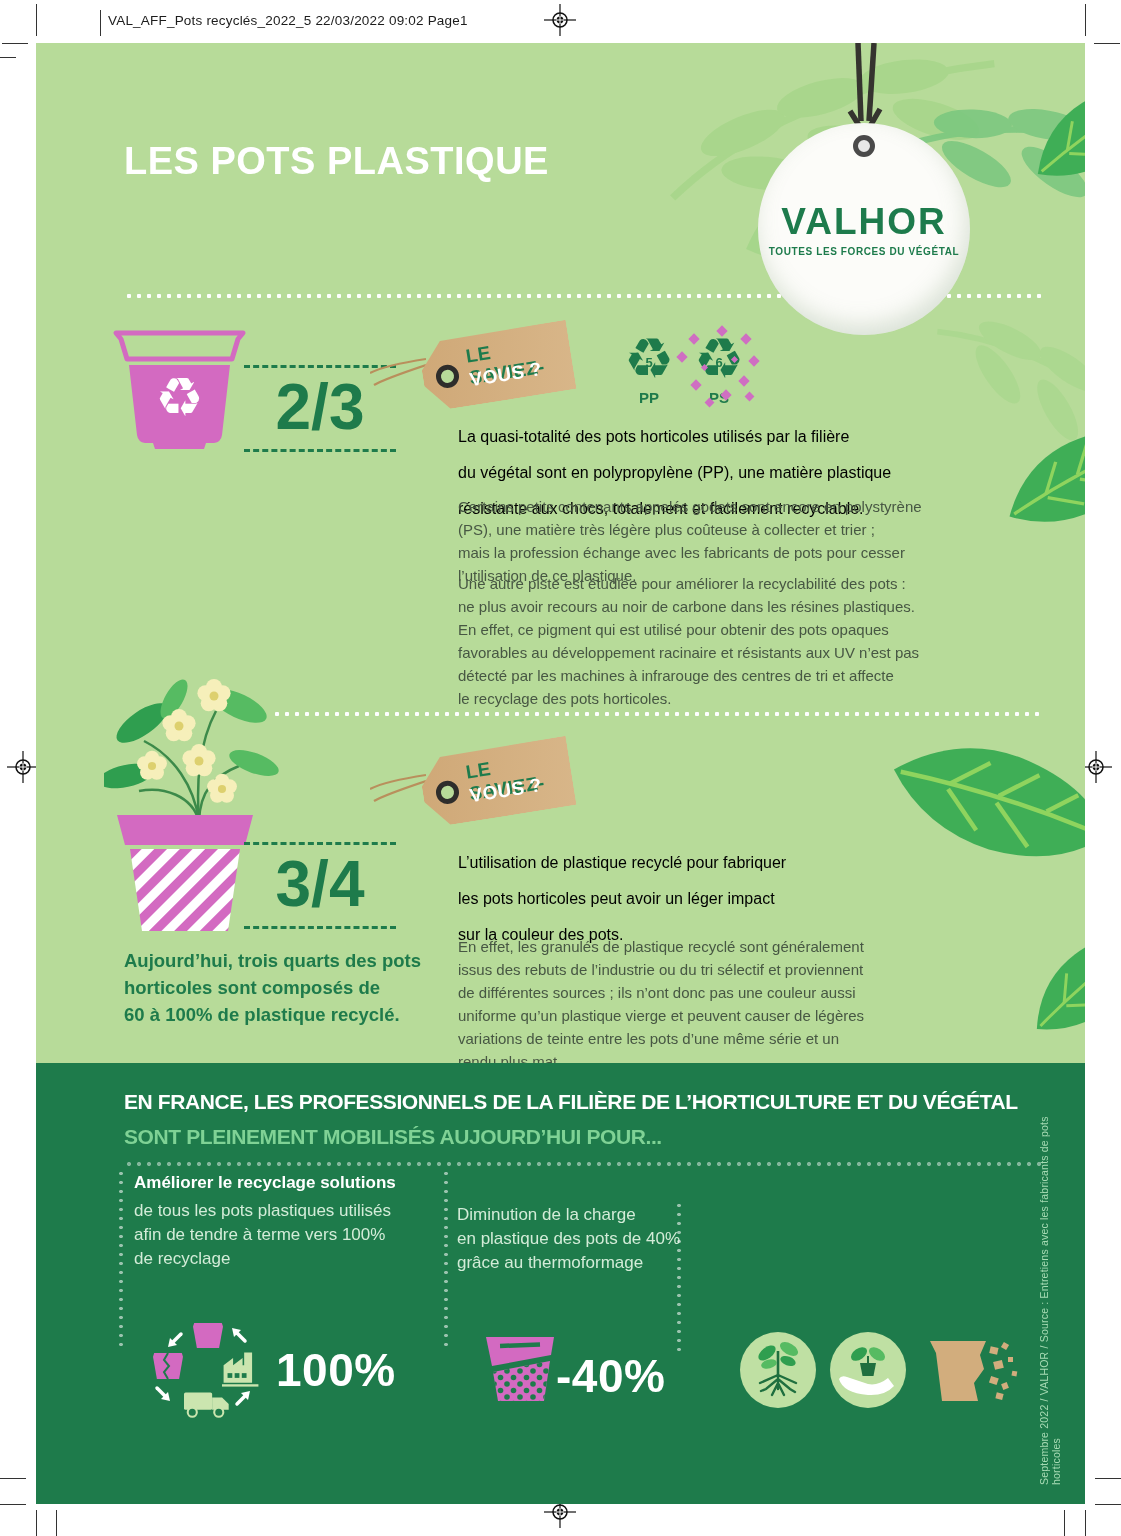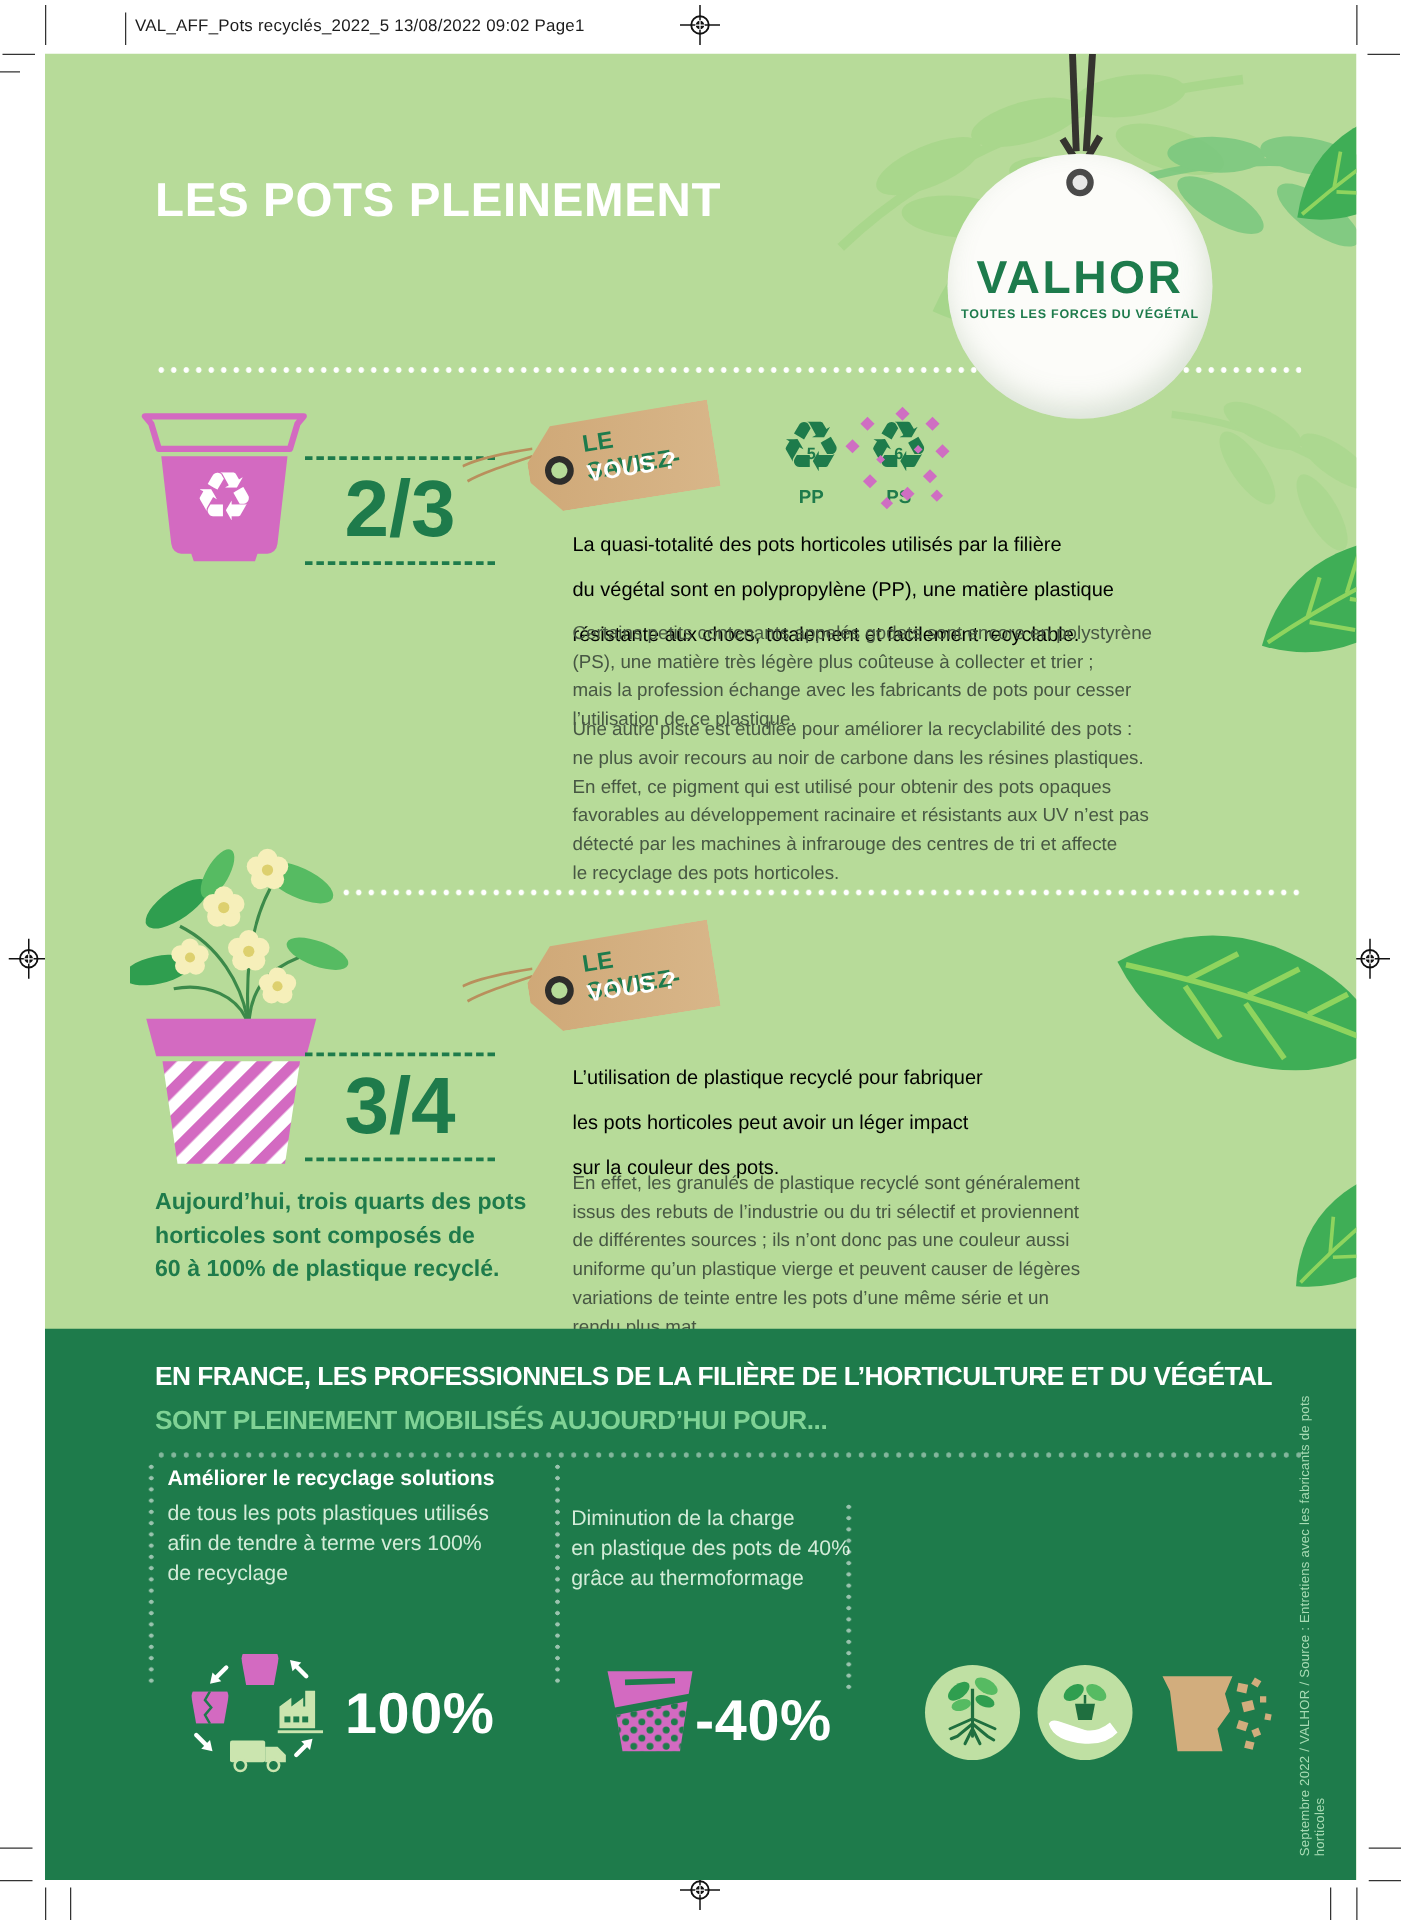--- a/index.html
+++ b/index.html
@@ -73,21 +73,21 @@
         <ellipse cx="84" cy="60" rx="30" ry="11" transform="rotate(-30 84 60)"></ellipse>
         <ellipse cx="134" cy="32" rx="30" ry="11" transform="rotate(-22 134 32)"></ellipse>
         <ellipse cx="62" cy="118" rx="30" ry="11" transform="rotate(-10 62 118)"></ellipse>
         <ellipse cx="112" cy="84" rx="30" ry="11" transform="rotate(-5 112 84)"></ellipse>
         <ellipse cx="162" cy="54" rx="30" ry="11" transform="rotate(2 162 54)"></ellipse>
         </g>
     </defs>
   </svg>
 
   <div class="mark" style="left:100px;top:10px;width:1px;height:26px"></div>
-  <div class="slug">VAL_AFF_Pots recyclés_2022_5  13/08/2022  09:02  Page1</div>
+  <div class="slug">VAL_AFF_Pots recyclés_2022_5  22/03/2022  09:02  Page1</div>
 
   <div class="mark" style="left:36px;top:4px;width:1px;height:32px"></div>
   <div class="mark" style="left:2px;top:43px;width:26px;height:1px"></div>
   <div class="mark" style="left:0;top:57px;width:16px;height:1px"></div>
   <div class="mark" style="left:1085px;top:4px;width:1px;height:32px"></div>
   <div class="mark" style="left:1094px;top:43px;width:26px;height:1px"></div>
   <div class="mark" style="left:36px;top:1510px;width:1px;height:26px"></div>
   <div class="mark" style="left:56px;top:1510px;width:1px;height:26px"></div>
   <div class="mark" style="left:0;top:1504px;width:26px;height:1px"></div>
   <div class="mark" style="left:0;top:1478px;width:26px;height:1px"></div>
@@ -150,21 +150,21 @@
         <use href="#leafV"></use>
       </svg>
     <svg class="leaf" style="left:850px;top:700px;color:#3fae56;transform:rotate(18deg)" width="230" height="115" viewBox="0 0 128 64">
         <use href="#leafV"></use>
       </svg>
     <svg class="leaf" style="left:980px;top:900px;color:#3fae56;transform:rotate(-40deg)" width="150" height="75" viewBox="0 0 128 64">
         <use href="#leafV"></use>
       </svg>
 
     <div class="ab title" style="left:88px;top:94px">
-      <div>LES POTS PLEINEMENT</div>
+      <div>LES POTS PLASTIQUE</div>
     </div>
     <div class="ab dotw" style="left:88px;top:250px;width:917px"></div>
 
     <svg class="ab" style="left:778px;top:0" width="100" height="105" viewBox="0 0 100 105">
       <g stroke="#35342f" stroke-width="5.5" fill="none">
           <path d="M44,0 L47,78"></path>
           <path d="M60,0 L55,78"></path>
           <path d="M36,68 L51,92 L66,66"></path>
         </g>
     </svg>

